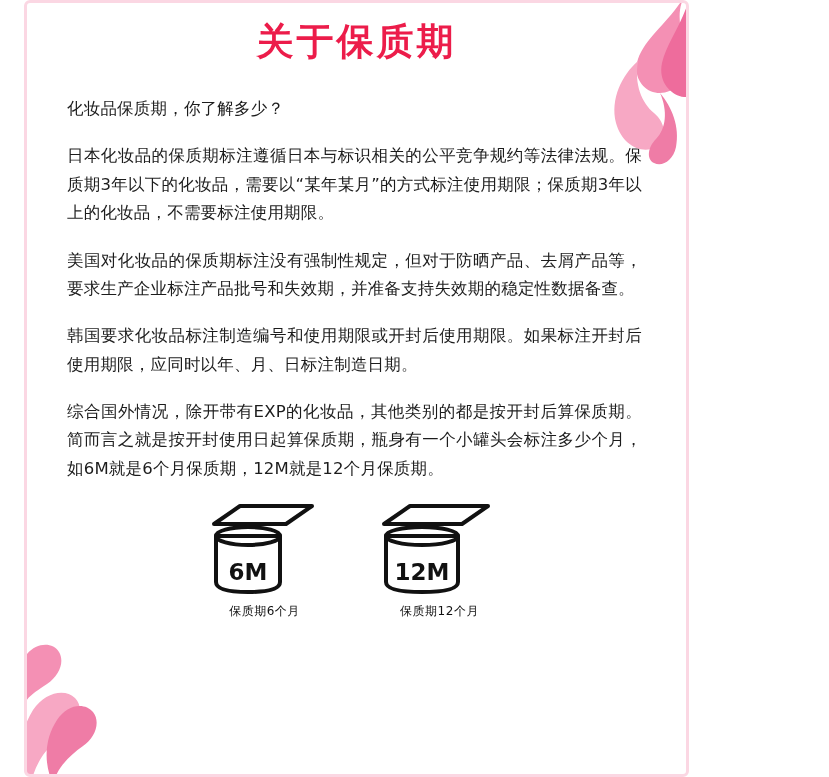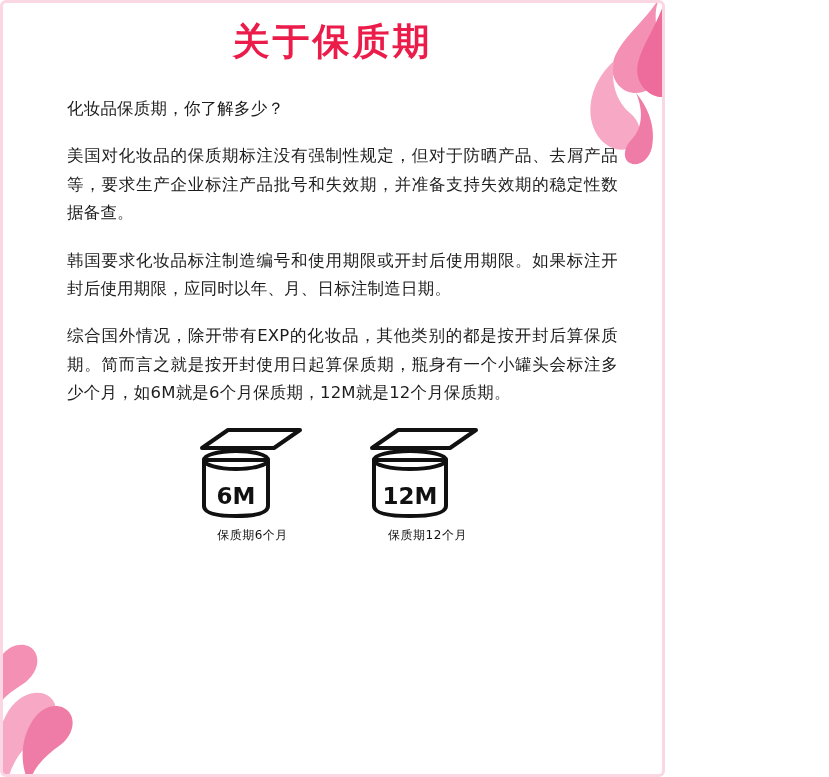--- a/index.html
+++ b/index.html
@@ -16,40 +16,41 @@
   }
   .page {
     position: relative;
     width: 665px;
     height: 777px;
     box-sizing: border-box;
     background: #ffffff;
     border: 3px solid #fbd7e3;
     border-radius: 6px;
     overflow: hidden;
+    margin-left: 24px;
   }
   
   .ribbon {
     position: absolute;
     pointer-events: none;
   }
   .ribbon-tr { top: -6px; right: -10px; }
   .ribbon-bl { bottom: -10px; left: -14px; }
 
   .title {
     text-align: center;
     color: #ec1c4a;
     font-size: 37px;
     font-weight: bold;
     letter-spacing: 3px;
     margin: 14px 0 0 0;
     font-family: "DejaVu Sans", "Liberation Sans", sans-serif;
   }
   .content {
-    padding: 28px 44px 0 64px;
+    padding: 28px 44px 0 40px;
   }
   .para {
     color: #1c1c1c;
     font-size: 16.5px;
     line-height: 1.72;
     margin: 0 0 19px 0;
     text-align: justify;
     letter-spacing: 0.2px;
   }
   .para:last-child { margin-bottom: 0; }
@@ -88,20 +89,21 @@
   <svg class="ribbon ribbon-bl" width="130" height="180" viewBox="0 0 130 180">
     <path d="M18 180 C4 156 6 128 20 106 C32 88 52 84 62 94 C72 104 66 122 52 130 C36 140 22 158 18 180 Z" fill="#f7a8c4"></path>
     <path d="M40 180 C30 158 32 134 44 116 C54 100 72 98 80 108 C88 118 82 134 70 142 C56 152 44 164 40 180 Z" fill="#ef7ca6"></path>
     <path d="M10 104 C0 86 2 64 14 50 C24 38 40 38 46 48 C52 58 46 72 34 80 C22 88 12 94 10 104 Z" fill="#f490b4"></path>
   </svg>
 
   <h1 class="title">关于保质期</h1>
 
   <div class="content">
     <p class="para">化妆品保质期，你了解多少？</p>
+    <p class="para">日本化妆品的保质期标注遵循日本与标识相关的公平竞争规约等法律法规。保质期3年以下的化妆品，需要以“某年某月”的方式标注使用期限；保质期3年以上的化妆品，不需要标注使用期限。</p>
     <p class="para">美国对化妆品的保质期标注没有强制性规定，但对于防晒产品、去屑产品等，要求生产企业标注产品批号和失效期，并准备支持失效期的稳定性数据备查。</p>
     <p class="para">韩国要求化妆品标注制造编号和使用期限或开封后使用期限。如果标注开封后使用期限，应同时以年、月、日标注制造日期。</p>
     <p class="para">综合国外情况，除开带有EXP的化妆品，其他类别的都是按开封后算保质期。简而言之就是按开封使用日起算保质期，瓶身有一个小罐头会标注多少个月，如6M就是6个月保质期，12M就是12个月保质期。</p>
 
     <div class="figure">
 
       <div class="jar-block">
         <svg width="130" height="95" viewBox="0 0 130 95">
 
           <path d="M14 22 L40 4 L112 4 L86 22 Z" fill="none" stroke="#111" stroke-width="4" stroke-linejoin="round"></path>

